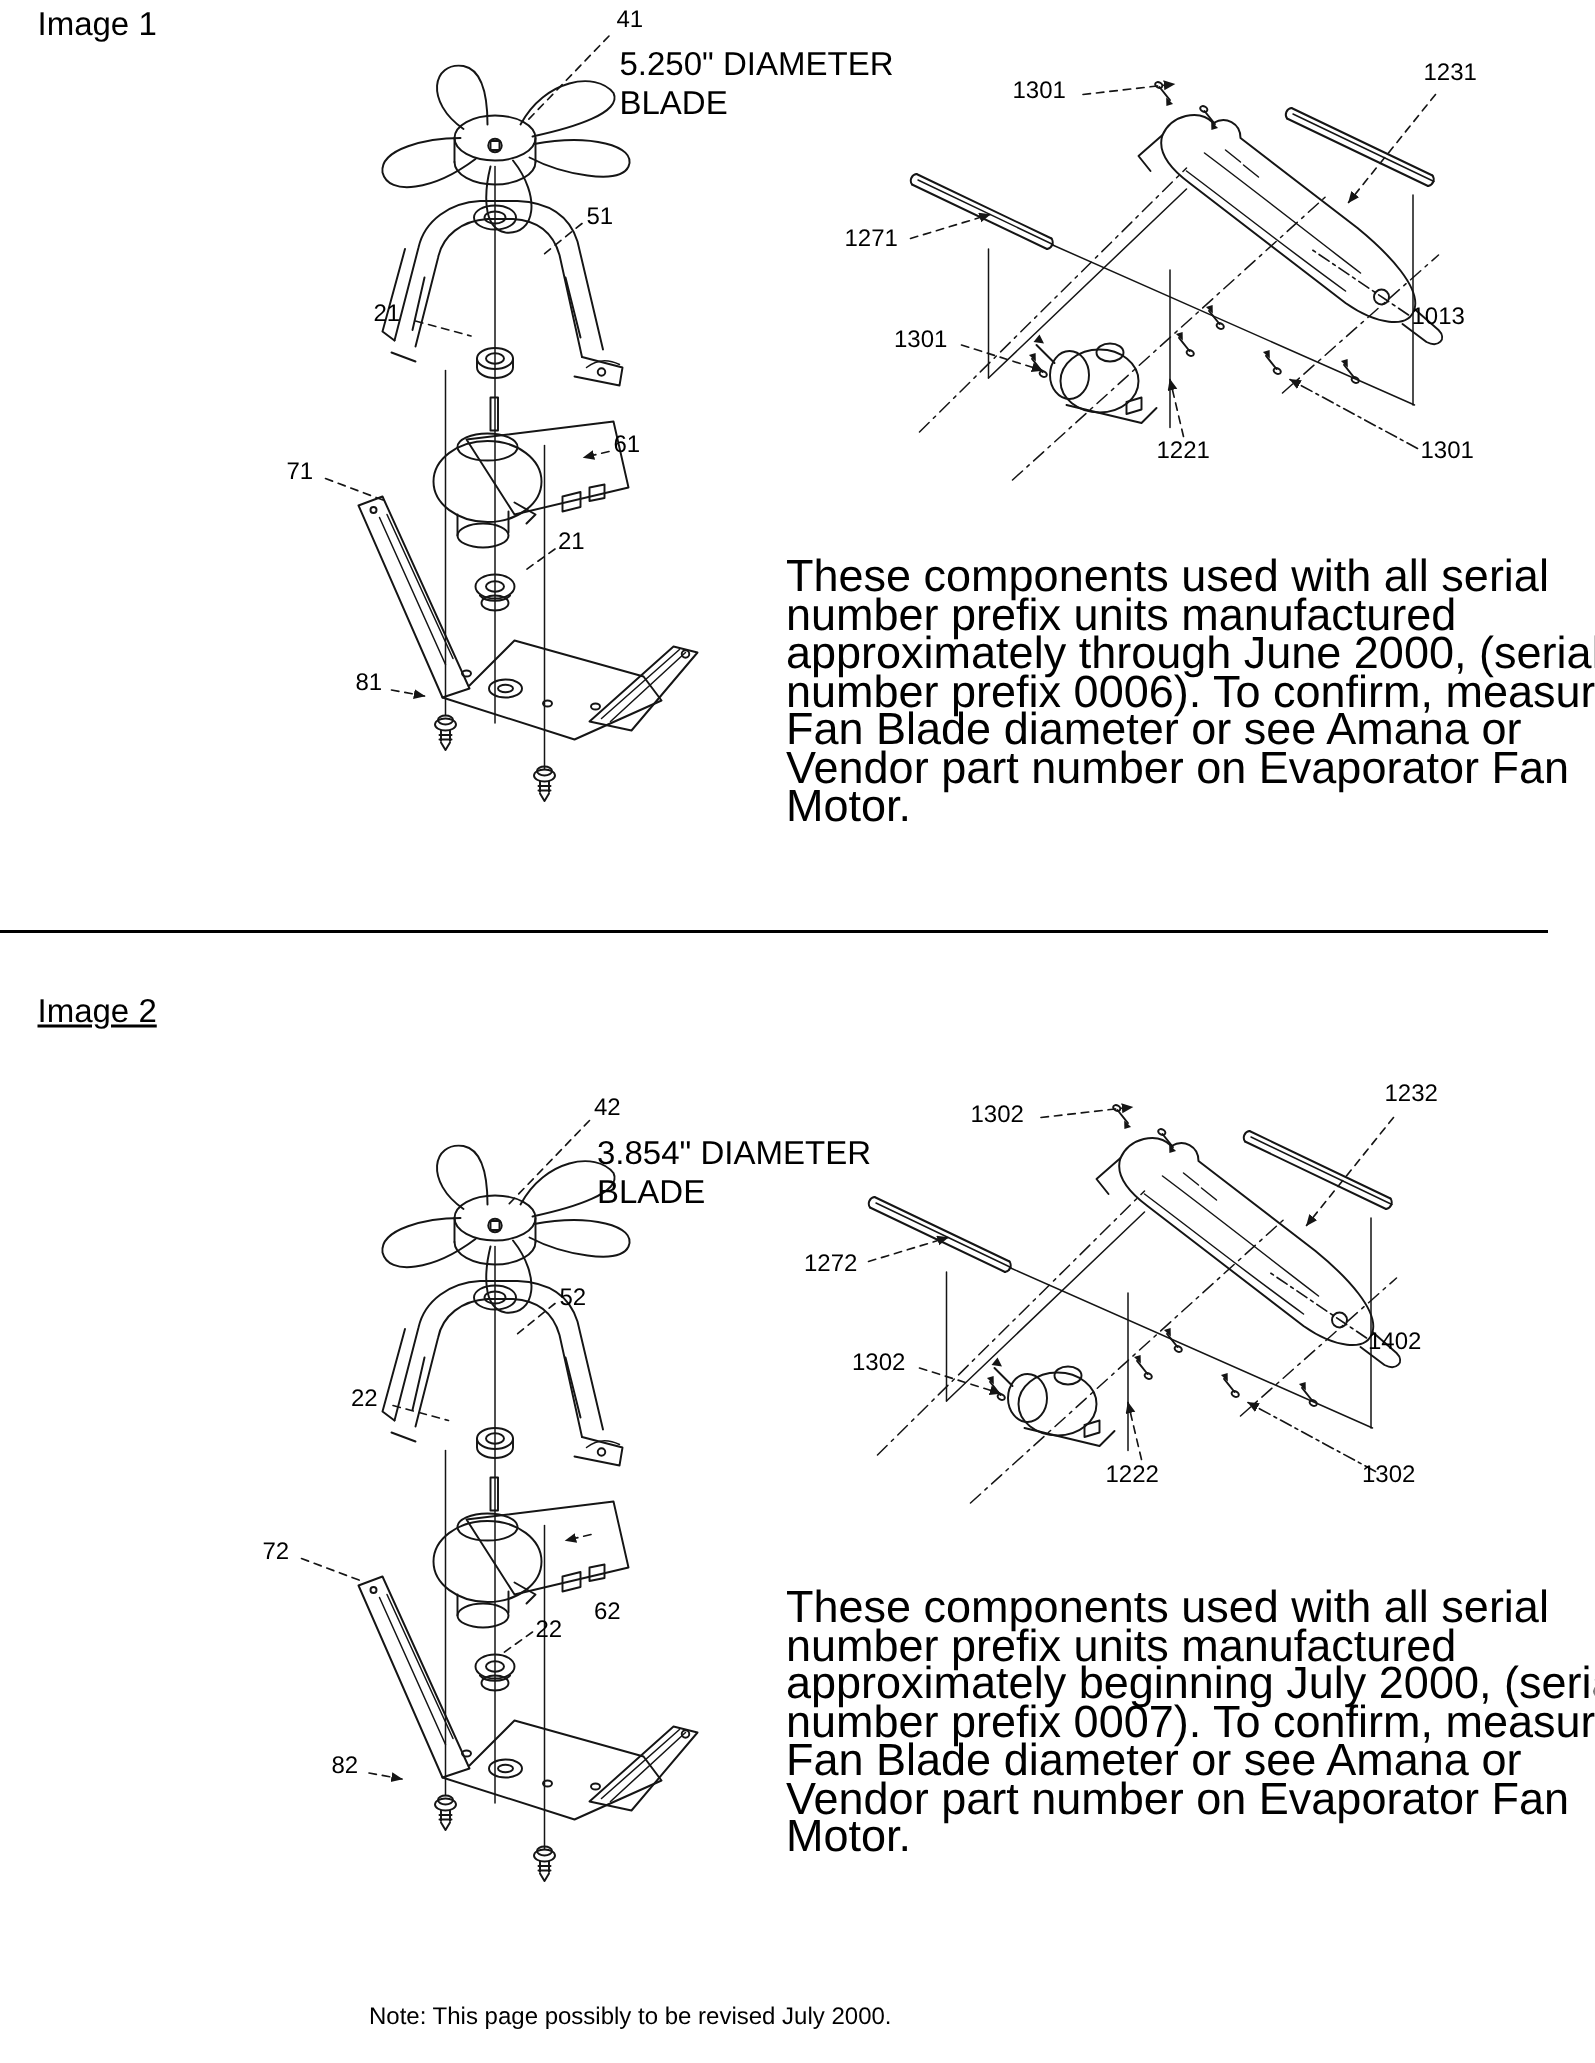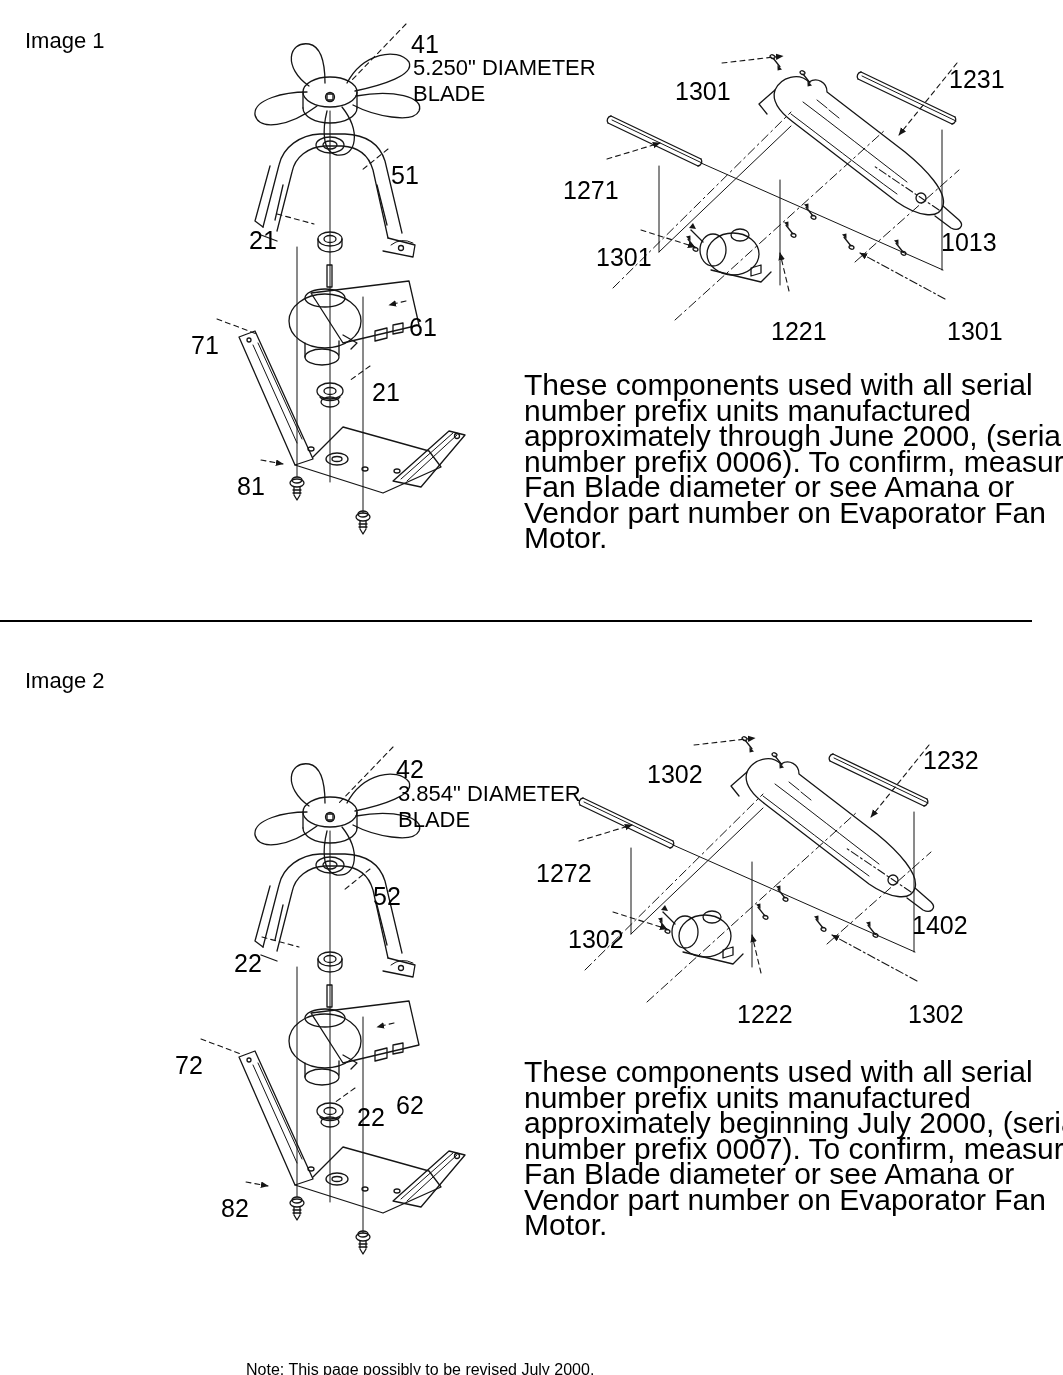--- a/index.html
+++ b/index.html
@@ -1,19 +1,19 @@
 <!DOCTYPE html>
 <html><head>
 <meta charset="utf-8">
 <style>
   html,body{margin:0;padding:0;background:#fff;}
   body{width:1063px;height:1375px;position:relative;font-family:"Liberation Sans",sans-serif;color:#000;overflow:hidden;}
-  .abs{position:absolute;white-space:nowrap;margin-top:25px;}
+  .abs{position:absolute;white-space:nowrap;}
   .title{font-size:22px;}
-  .callout{font-size:25px;}
+  .callout{font-size:16px;}
   .desc{font-size:22px;}
   .para{position:absolute;font-size:30px;line-height:25.5px;width:566px;white-space:normal;margin-left:31px;}
   .note{font-size:16px;}
   #artwork{position:absolute;left:0;top:0;}
   .divider{position:absolute;left:0;top:620px;width:1032px;border-top:2px solid #000;height:0;}
   svg *{vector-effect:none;}
 </style>
 </head>
 <body>
 
@@ -216,21 +216,21 @@
 <span class="abs callout" style="left:675px;top:52px;">1301</span>
 <span class="abs callout" style="left:949px;top:40px;">1231</span>
 <span class="abs callout" style="left:563px;top:151px;">1271</span>
 <span class="abs callout" style="left:596px;top:218px;">1301</span>
 <span class="abs callout" style="left:941px;top:203px;">1013</span>
 <span class="abs callout" style="left:771px;top:292px;">1221</span>
 <span class="abs callout" style="left:947px;top:292px;">1301</span>
 
 <div class="para" style="left:493px;top:372px;">These components used with all serial number prefix units manufactured approximately through June 2000, (serial number prefix 0006). To confirm, measure Fan Blade diameter or see Amana or Vendor part number on Evaporator Fan Motor.</div>
 
-<span class="abs title" style="left:25px;top:643px;">Image 2</span>
+<span class="abs title" style="left:25px;top:661px;text-decoration:underline;">Image 2</span>
 
 <span class="abs callout" style="left:396px;top:730px;">42</span>
 <span class="abs desc" style="left:398px;top:756px;">3.854" DIAMETER</span>
 <span class="abs desc" style="left:398px;top:782px;">BLADE</span>
 
 <span class="abs callout" style="left:373px;top:857px;">52</span>
 <span class="abs callout" style="left:234px;top:924px;">22</span>
 <span class="abs callout" style="left:396px;top:1066px;">62</span>
 <span class="abs callout" style="left:175px;top:1026px;">72</span>
 <span class="abs callout" style="left:357px;top:1078px;">22</span>

